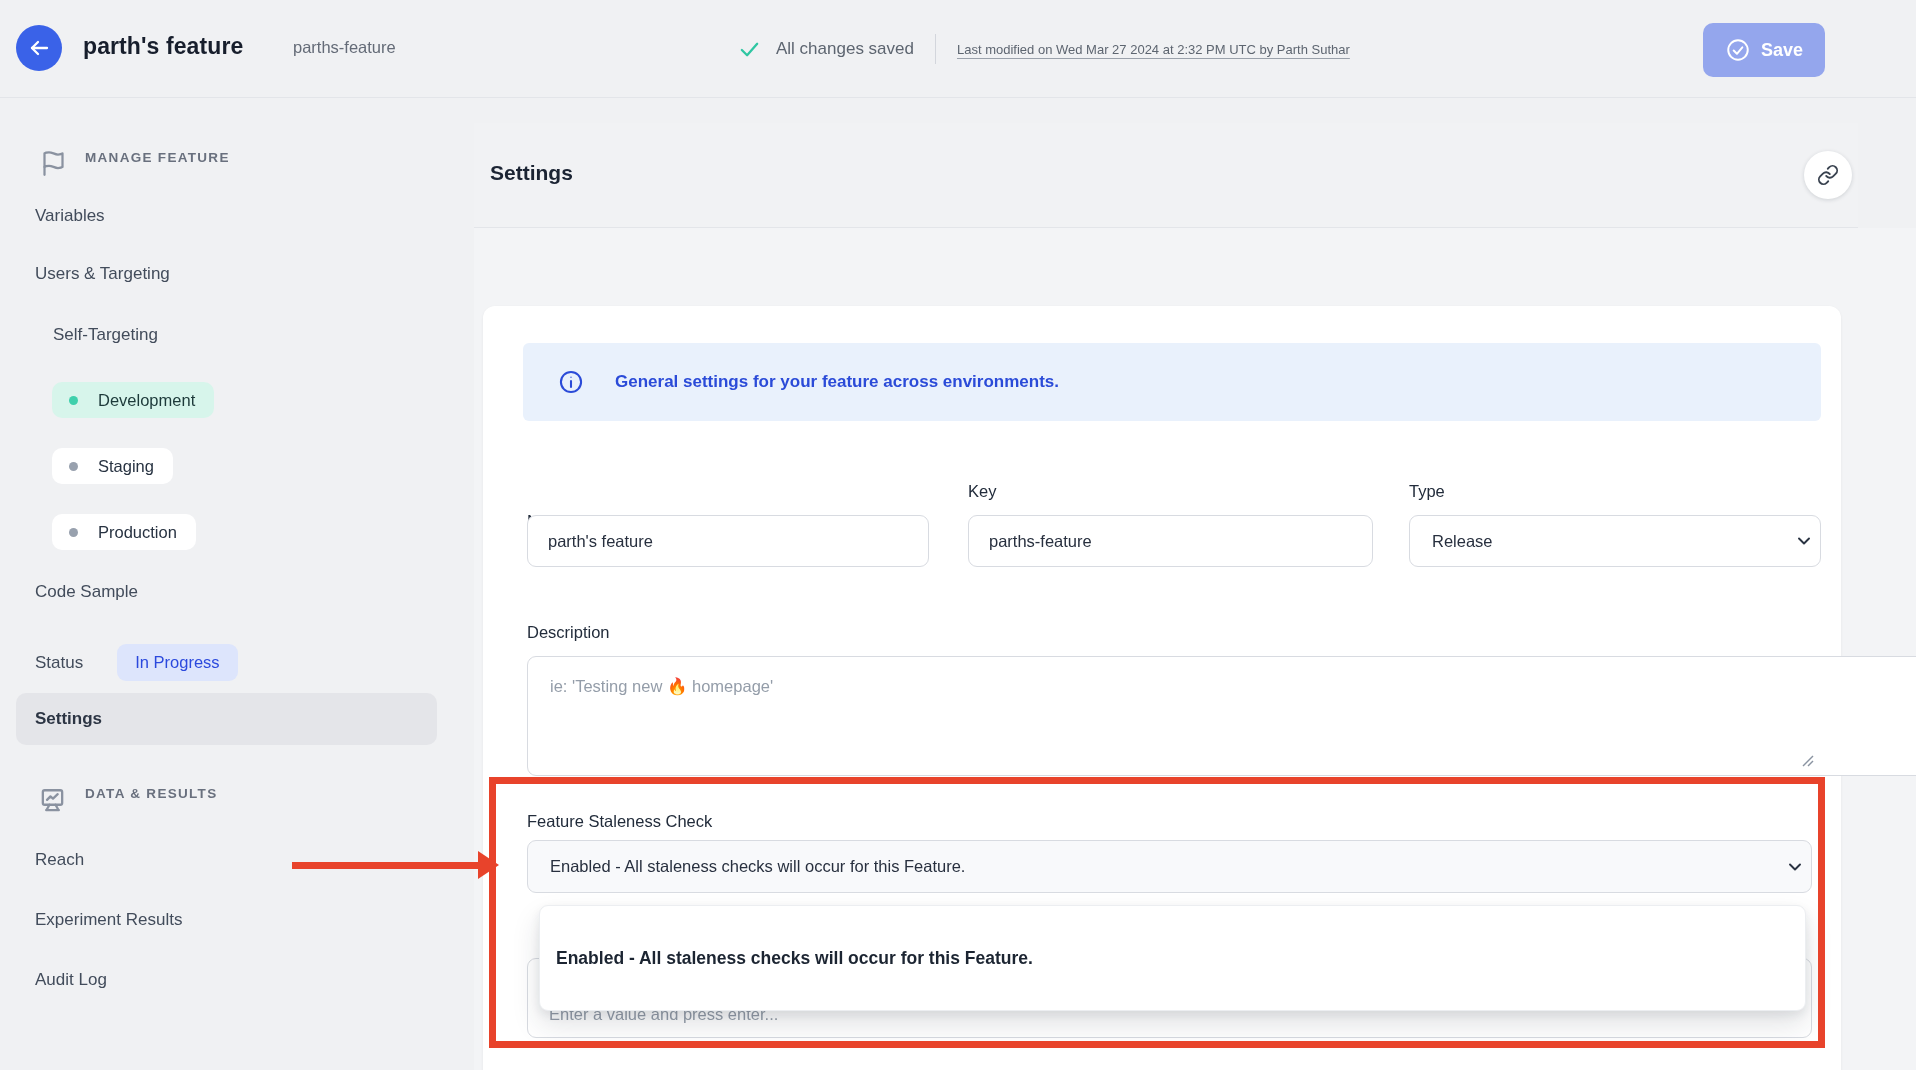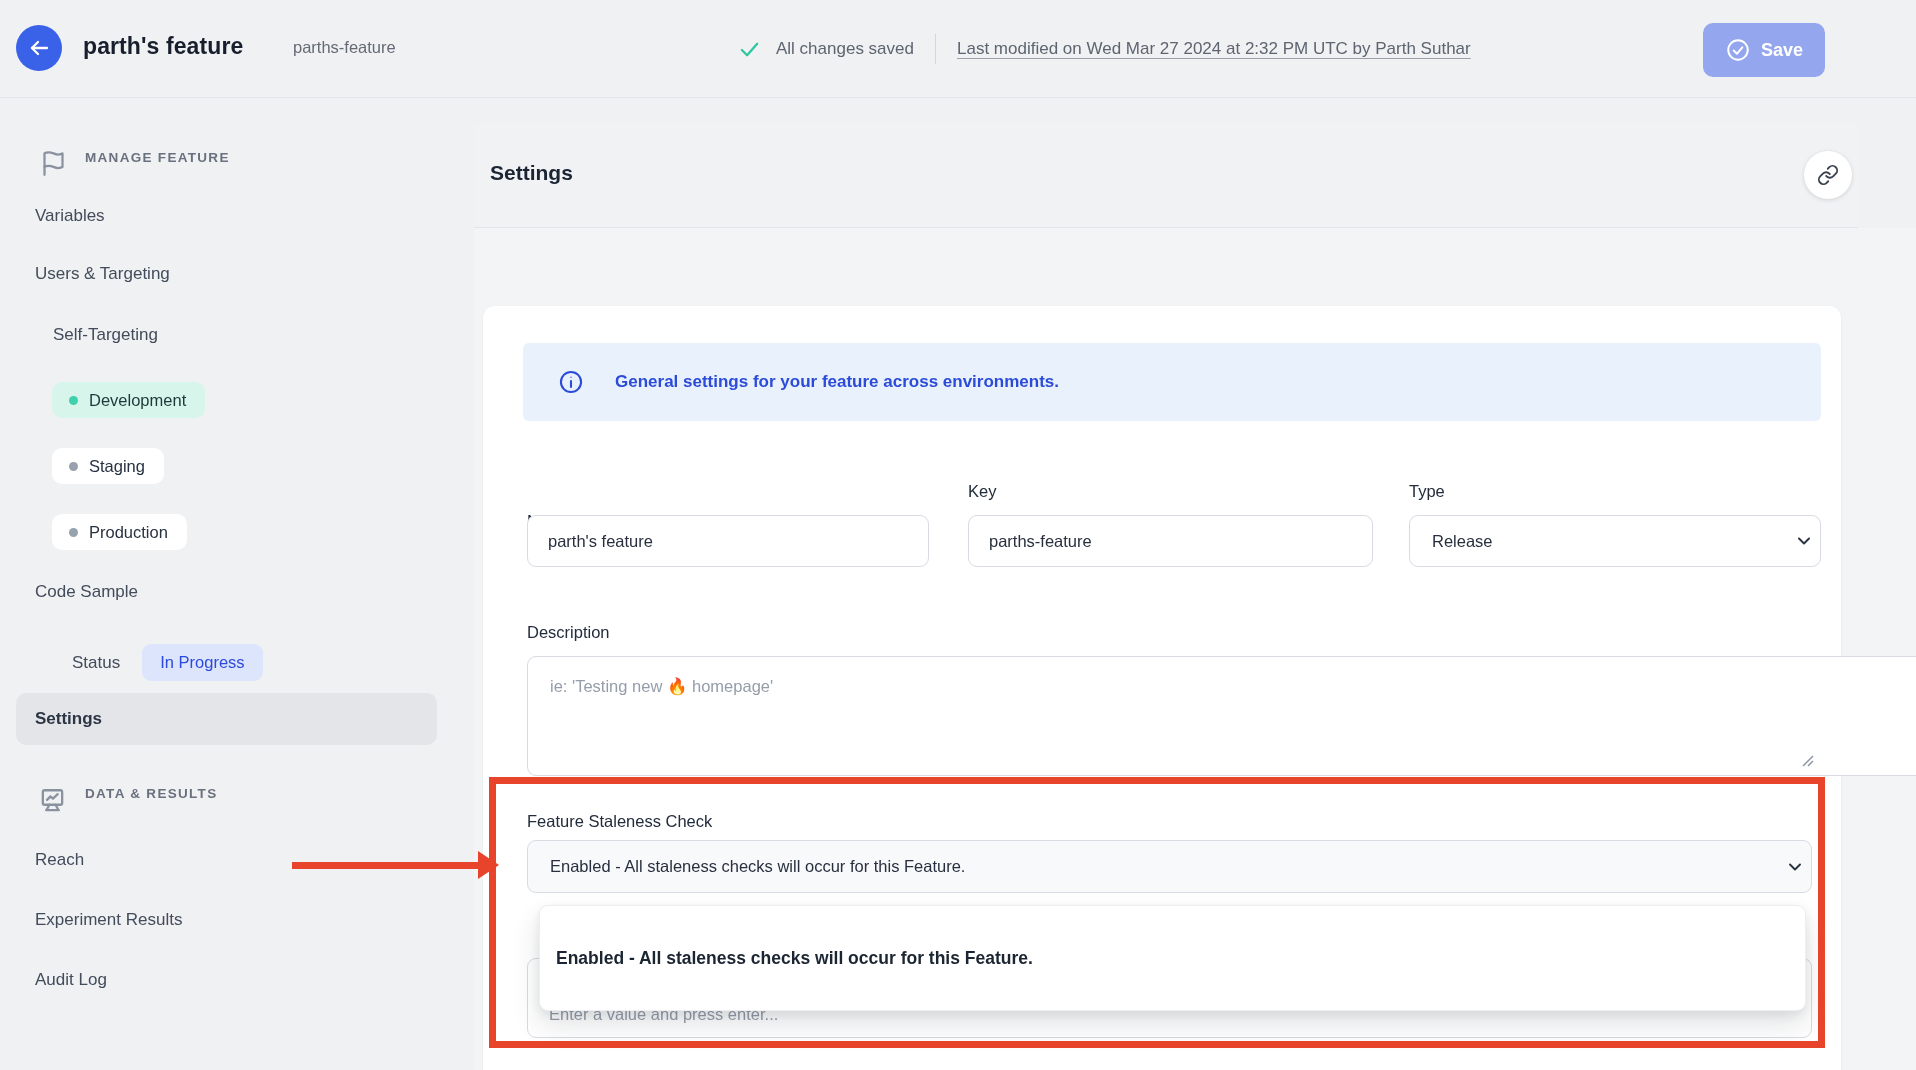--- a/index.html
+++ b/index.html
@@ -26,33 +26,33 @@
   body{font-family:"Liberation Sans",sans-serif;background:var(--bg);position:relative;color:var(--text);}
 
   
   .topbar{position:absolute;left:0;top:0;width:1916px;height:98px;border-bottom:1px solid var(--border);background:var(--bg);z-index:6;}
   .back-btn{position:absolute;left:16px;top:25px;width:46px;height:46px;border-radius:50%;background:var(--back-blue);display:flex;align-items:center;justify-content:center;cursor:pointer;}
   .page-title{position:absolute;left:83px;top:33px;font-size:23px;font-weight:700;color:var(--ink);letter-spacing:.1px;}
   .page-key{position:absolute;left:293px;top:38px;font-size:16.5px;color:var(--muted);}
   .center-cluster{position:absolute;left:738px;top:0;height:98px;display:flex;align-items:center;gap:15px;}
   .saved-text{font-size:17px;color:#5d6570;}
   .vdivider{width:1px;height:30px;background:#d3d6dc;margin:0 6px;}
-  .lastmod{font-size:17px;color:#5d6570;text-decoration:underline;text-underline-offset:4px;text-decoration-color:#9aa1ab;cursor:pointer;white-space:nowrap;}
+  .lastmod{font-size:13px;color:#5d6570;text-decoration:underline;text-underline-offset:4px;text-decoration-color:#9aa1ab;cursor:pointer;white-space:nowrap;}
   .save-btn{position:absolute;left:1703px;top:23px;width:122px;height:54px;border-radius:10px;background:var(--save-blue);border:none;display:flex;align-items:center;justify-content:center;gap:10px;color:#fff;font-size:18px;font-weight:700;font-family:"Liberation Sans",sans-serif;cursor:pointer;}
 
   
   .sidebar{position:absolute;left:0;top:98px;width:474px;bottom:0;}
   .side-section{position:absolute;display:flex;align-items:flex-start;gap:18px;color:#69707e;font-size:13.5px;font-weight:700;letter-spacing:1.3px;}
   .side-item{position:absolute;left:35px;font-size:17px;color:var(--text);cursor:pointer;white-space:nowrap;}
   .side-item.indent{left:53px;}
-  .env-pill{position:absolute;left:52px;height:36px;border-radius:10px;display:inline-flex;align-items:center;gap:11px;padding:0 19px 0 17px;font-size:16.5px;color:#273241;cursor:pointer;background:#fff;}
+  .env-pill{position:absolute;left:52px;height:36px;border-radius:10px;display:inline-flex;align-items:center;gap:20px;padding:0 19px 0 17px;font-size:16.5px;color:#273241;cursor:pointer;background:#fff;}
   .env-pill .dot{width:9px;height:9px;border-radius:50%;background:#98a1ae;}
   .env-pill.active{background:var(--env-bg);color:#1d3a3a;}
   .env-pill.active .dot{background:var(--env-dot);}
-  .status-row{position:absolute;left:35px;top:546px;display:flex;align-items:center;gap:22px;margin-left:37px;}
+  .status-row{position:absolute;left:35px;top:546px;display:flex;align-items:center;gap:34px;}
   .status-label{font-size:17px;color:var(--text);}
   .status-badge{height:37px;display:inline-flex;align-items:center;padding:0 18px;border-radius:9px;background:var(--badge-bg);color:var(--badge-text);font-size:16.5px;}
   .settings-row{position:absolute;left:16px;top:595px;width:421px;height:52px;border-radius:10px;background:#e4e5e9;display:flex;align-items:center;padding-left:19px;font-size:17px;font-weight:600;color:#2c3544;cursor:pointer;}
 
   
   .main-bg{position:absolute;left:474px;top:228px;right:0;bottom:0;background:var(--main-bg);}
   .panel-header{position:absolute;left:474px;top:123px;width:1384px;height:105px;background:#f1f2f4;border-bottom:1px solid var(--border);}
   .panel-title{position:absolute;left:16px;top:38px;font-size:21px;font-weight:700;color:#1b2433;}
   .link-btn{position:absolute;right:6px;top:28px;width:48px;height:48px;border-radius:50%;background:#fff;box-shadow:0 1px 4px rgba(16,24,40,.15);display:flex;align-items:center;justify-content:center;cursor:pointer;}
 

